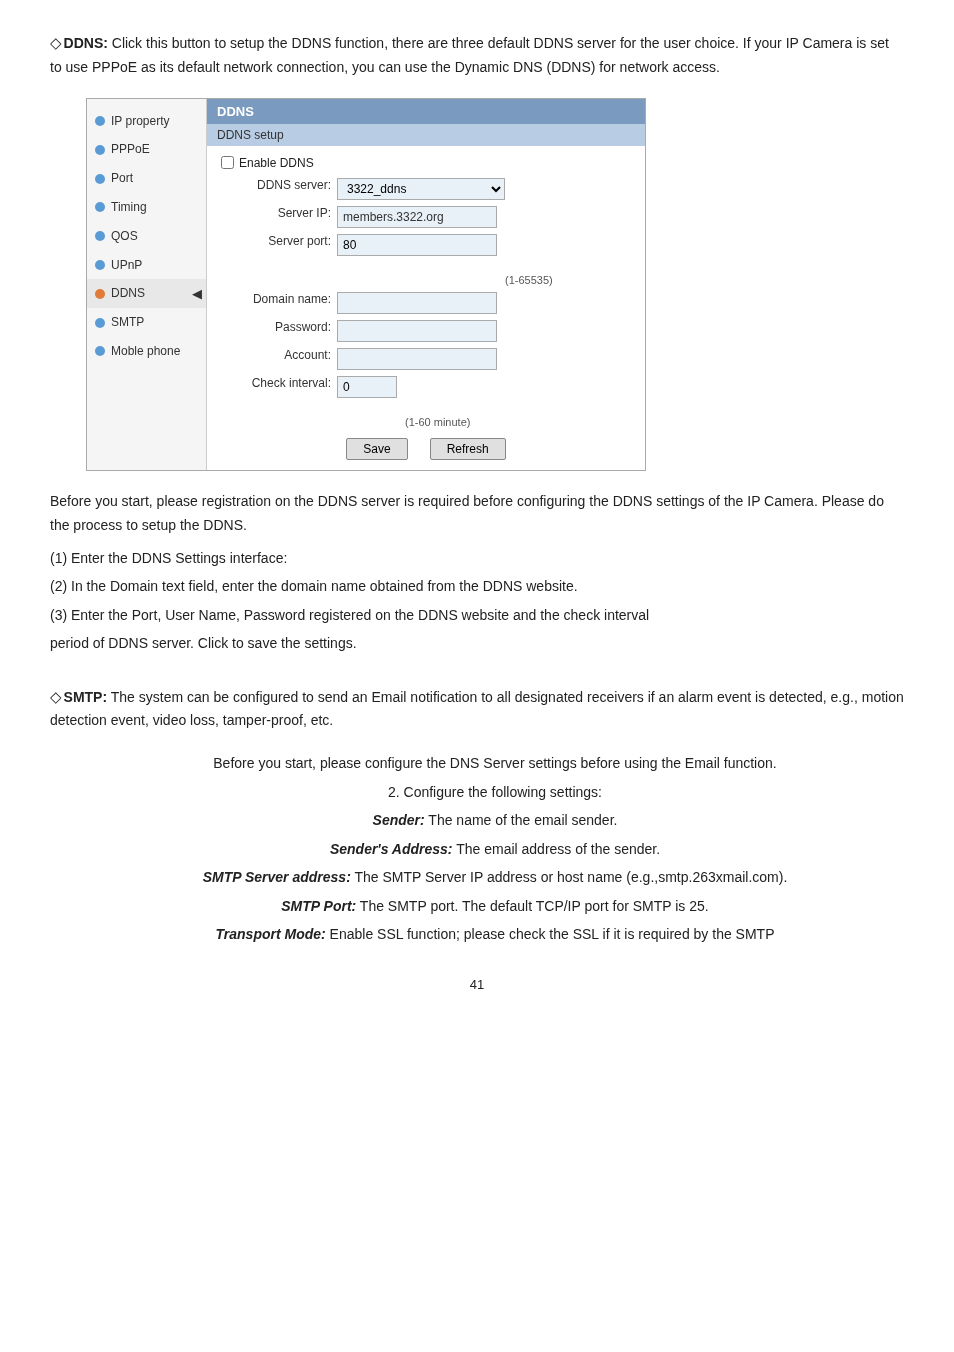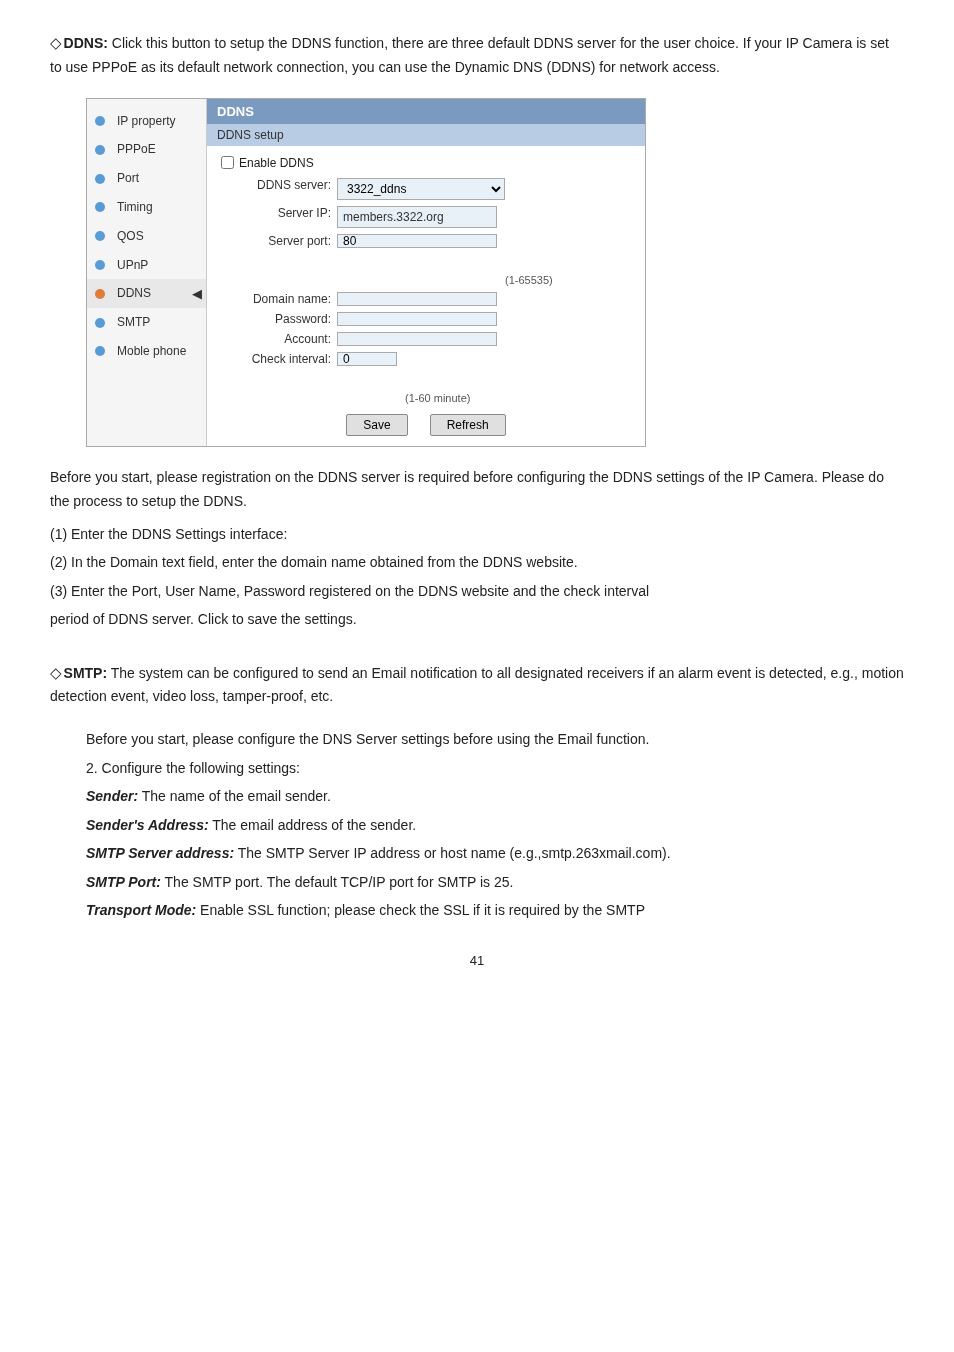--- a/index.html
+++ b/index.html
@@ -46,21 +46,20 @@
     }
 
     .sidebar-item {
       display: flex;
       align-items: center;
       padding: 6px 8px;
       font-size: 12px;
       cursor: pointer;
       color: #333;
       line-height: 1.4;
-      gap: 6px;
     }
 
     .sidebar-item .dot {
       width: 10px;
       height: 10px;
       border-radius: 50%;
       background: #5b9bd5;
       margin-right: 6px;
       flex-shrink: 0;
     }
@@ -121,21 +120,21 @@
       margin-right: 6px;
       color: #333;
       flex-shrink: 0;
     }
 
     .form-input {
       border: 1px solid #aaa;
       background: #e8f0f8;
       padding: 2px 5px;
       font-size: 12px;
-      height: 14px;
+      height: 22px;
       width: 160px;
     }
 
     .form-select {
       border: 1px solid #aaa;
       background: #e8f0f8;
       padding: 2px 5px;
       font-size: 12px;
       height: 22px;
       width: 168px;
@@ -190,20 +189,21 @@
     }
 
     .smtp-section {
       margin-top: 28px;
     }
 
     .smtp-sub {
       margin-left: 36px;
       line-height: 1.75;
       margin-bottom: 4px;
+      text-align: center;
     }
 
     .smtp-term {
       font-weight: bold;
       font-style: italic;
     }
 
     .page-number {
       text-align: center;
       margin-top: 30px;

